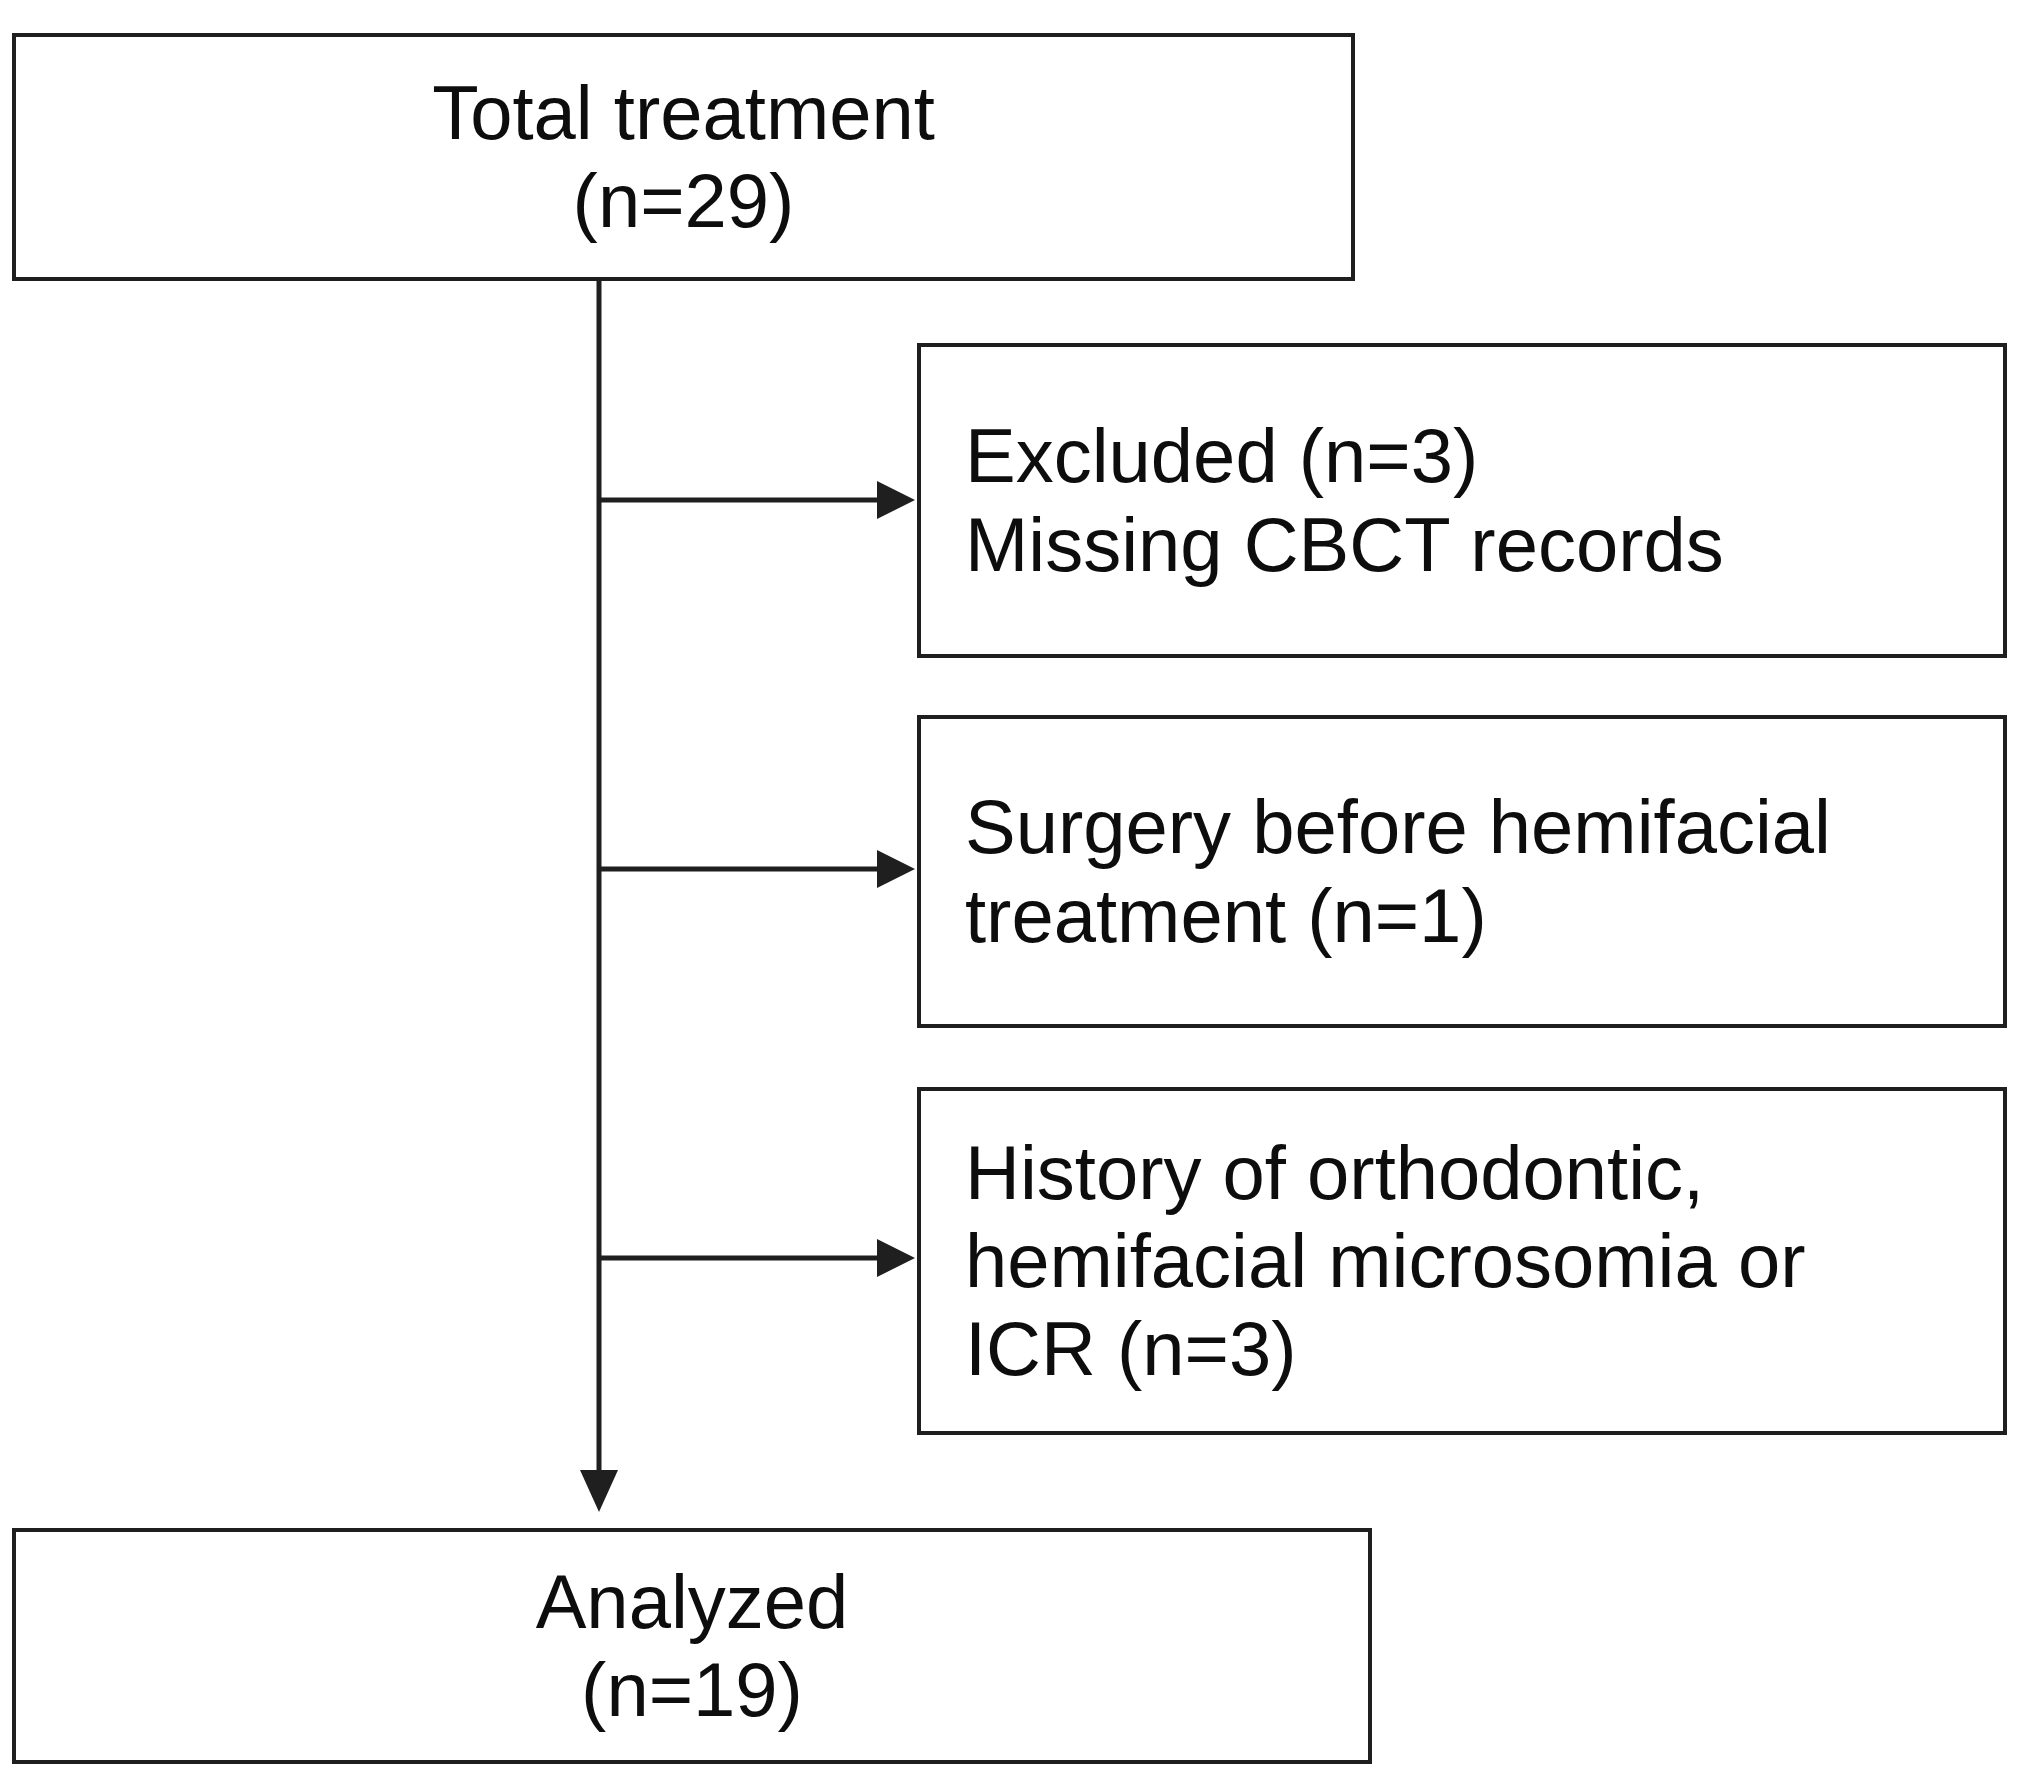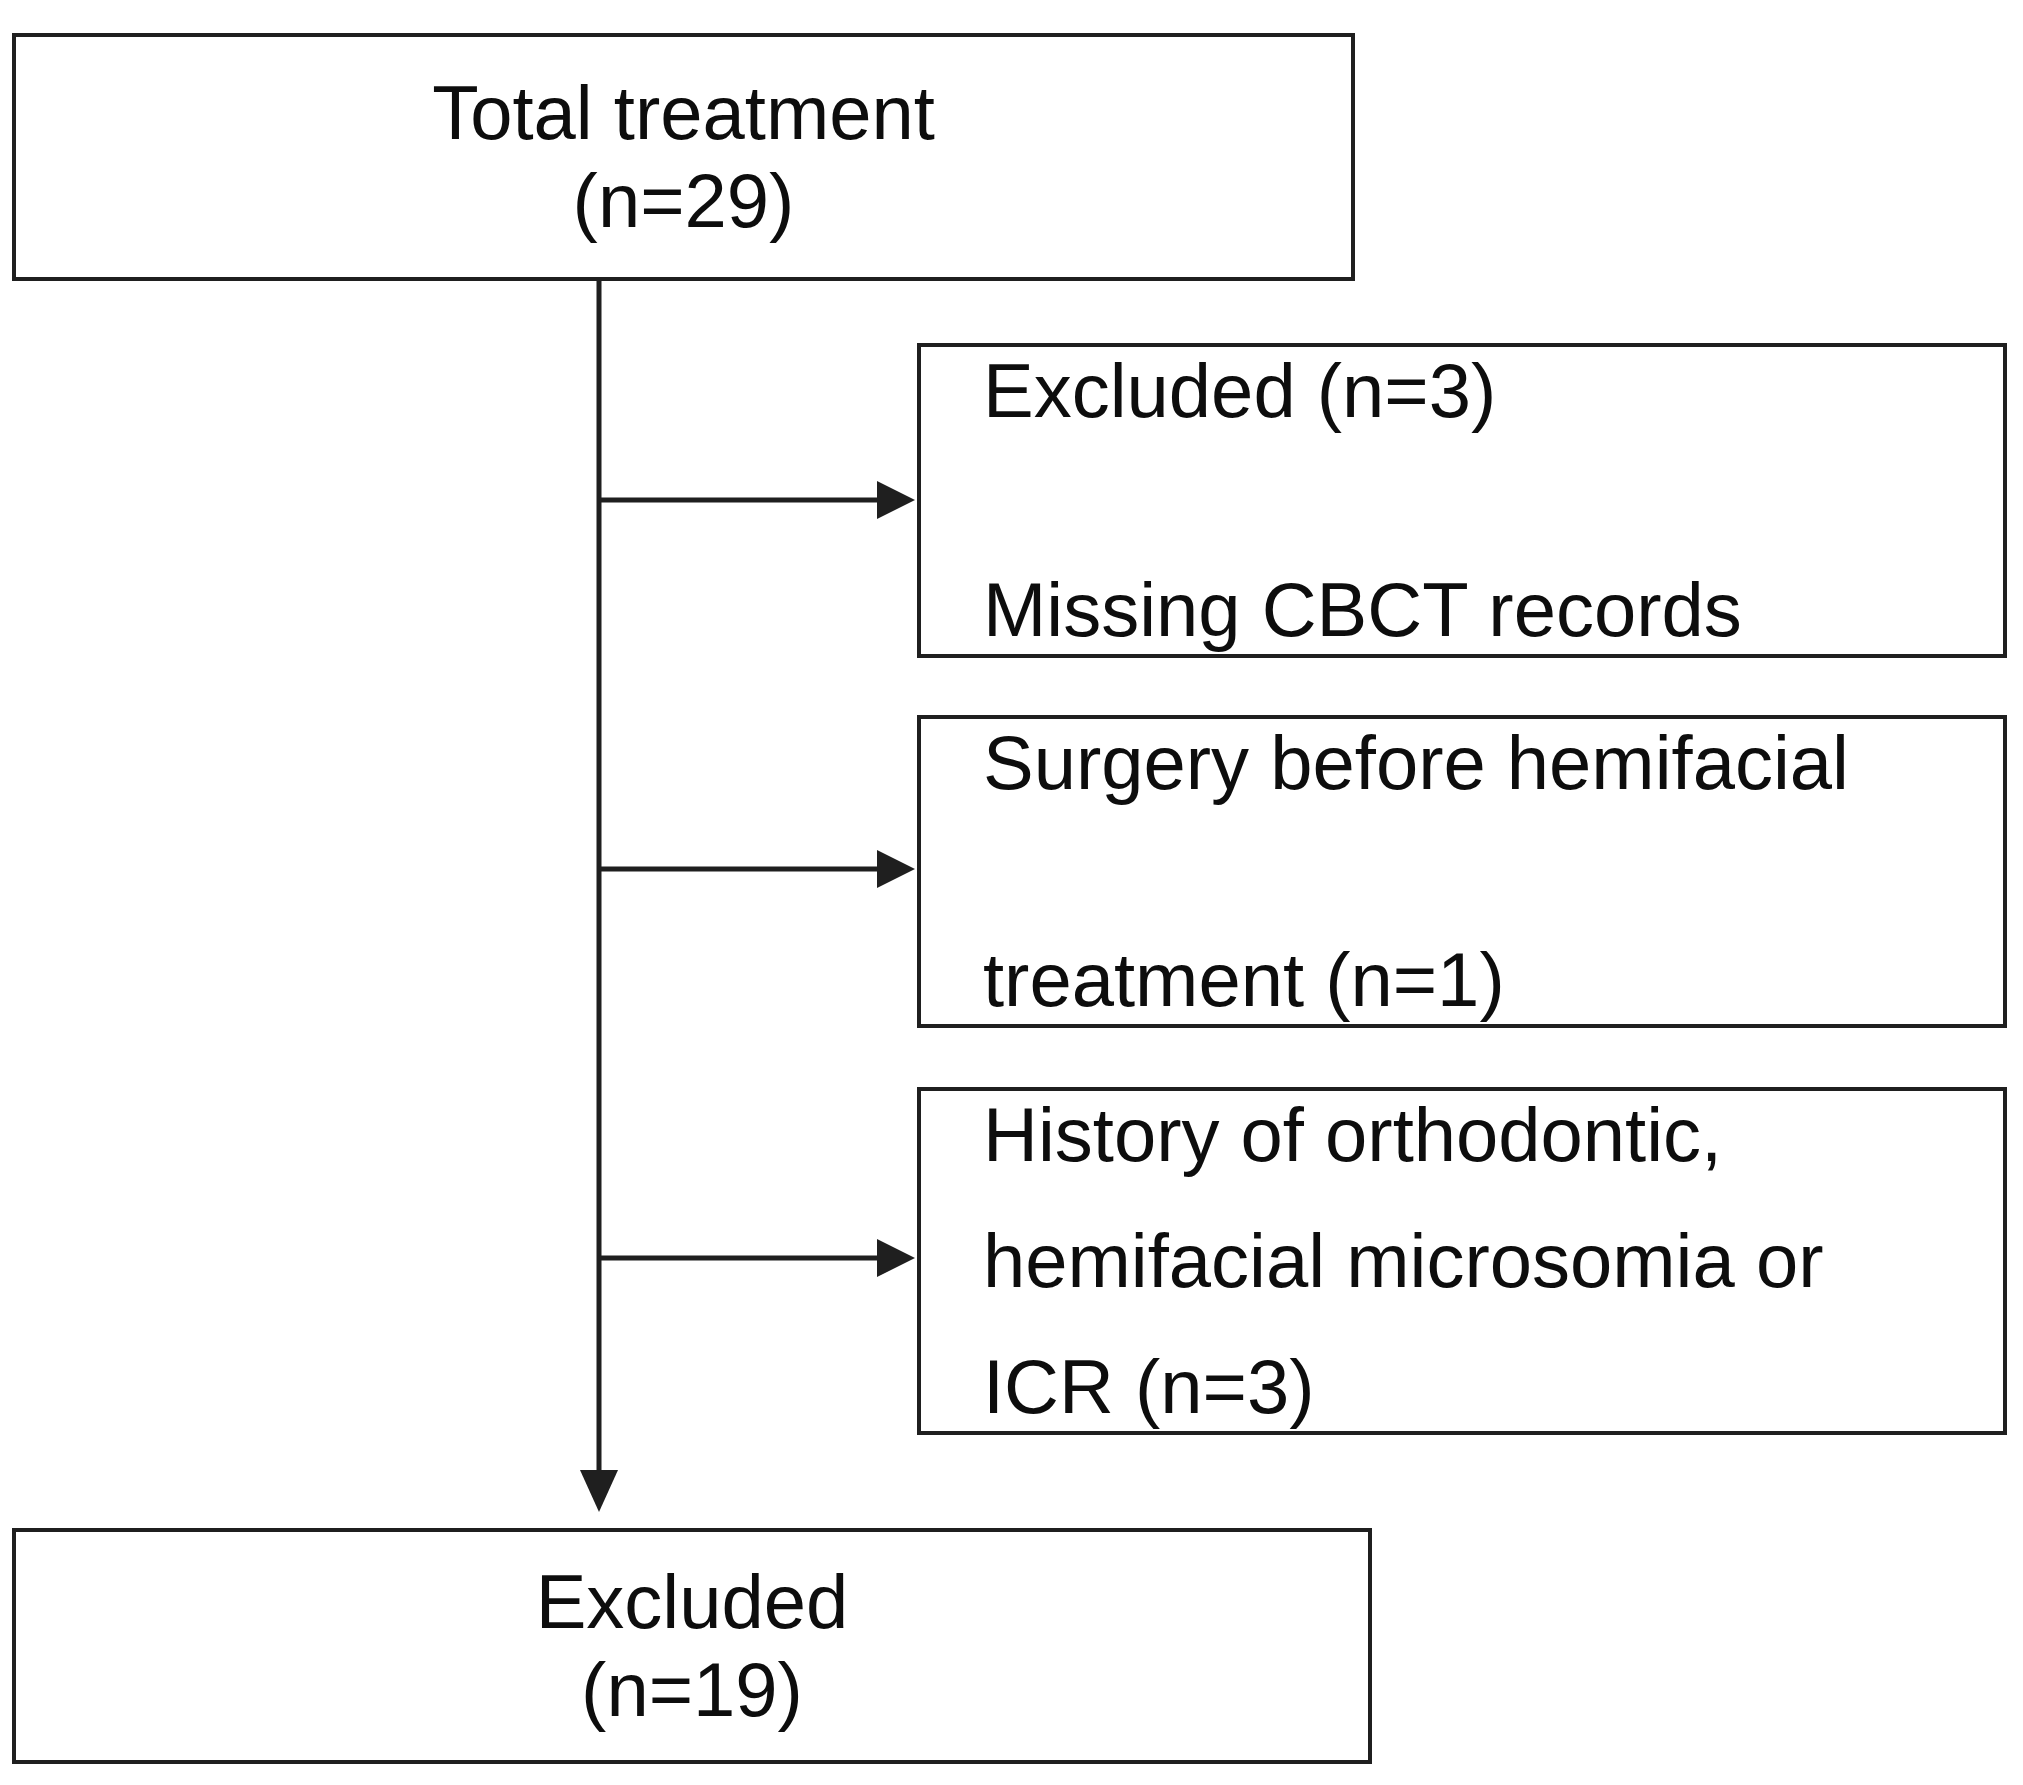--- a/index.html
+++ b/index.html
@@ -35,23 +35,22 @@
     line-height: 1.16;
     letter-spacing: 0px;
   }
   .box.center-text {
     align-items: center;
     text-align: center;
   }
   .box.left-text {
     align-items: flex-start;
     text-align: left;
-    padding-left: 62px;
+    padding-left: 44px;
     padding-right: 24px;
-    justify-content: space-between;
   }
   .line { white-space: nowrap; }
 
   
   #node-total     { left: 12px;  top: 33px;   width: 1343px; height: 248px; }
   #node-excl-1    { left: 917px; top: 343px;  width: 1090px; height: 315px; }
   #node-excl-2    { left: 917px; top: 715px;  width: 1090px; height: 313px; }
   #node-excl-3    { left: 917px; top: 1087px; width: 1090px; height: 348px; }
   #node-analyzed  { left: 12px;  top: 1528px; width: 1360px; height: 236px; }
 </style>
@@ -90,17 +89,17 @@
     <div class="line">treatment (n=1)</div>
   </div>
 
   <div class="box left-text" id="node-excl-3">
     <div class="line">History of orthodontic,</div>
     <div class="line">hemifacial microsomia or</div>
     <div class="line">ICR (n=3)</div>
   </div>
 
   <div class="box center-text" id="node-analyzed">
-    <div class="line">Excluded</div>
+    <div class="line">Analyzed</div>
     <div class="line">(n=19)</div>
   </div>
 
 </div>
 
 </body></html>

